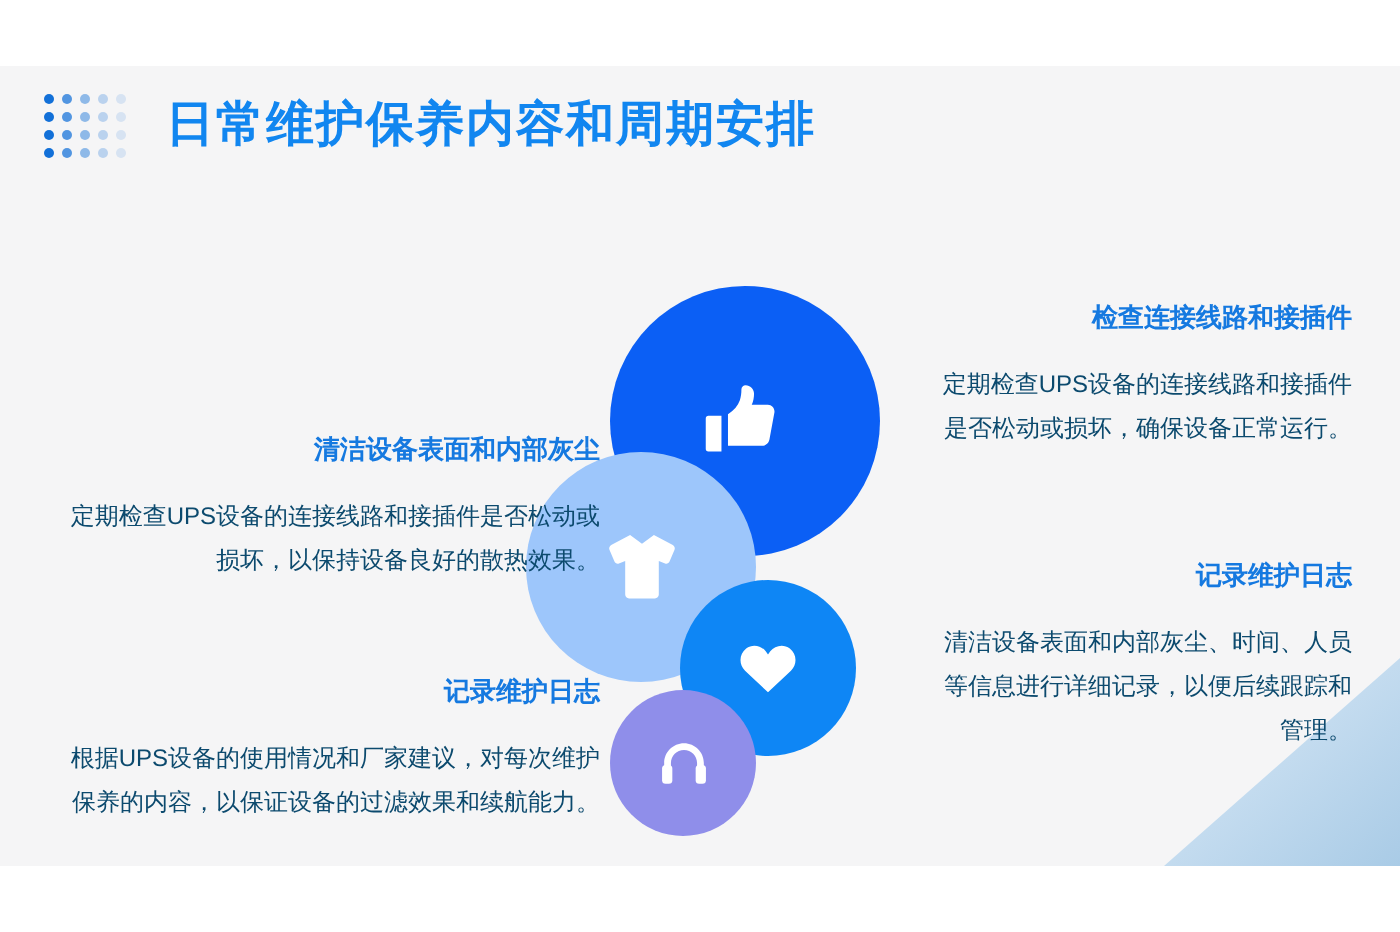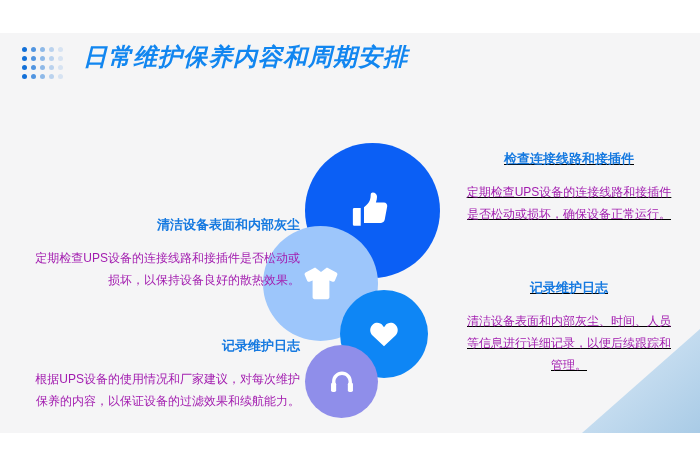--- a/index.html
+++ b/index.html
@@ -42,22 +42,21 @@
     background: linear-gradient(to bottom right, #dceaf7 0%, #c6ddf0 45%, #a9cbe6 100%);
     clip-path: polygon(100% 0, 100% 100%, 0 100%);
   }
 
   
   #header {
     position: absolute;
     left: 22px;
     top: 12px;
     display: flex;
-    align-items: flex-start;
-    font-style: italic;
+    align-items: center;
   }
   #dot-grid {
     display: grid;
     grid-template-columns: repeat(5, 7px);
     grid-template-rows: repeat(4, 7px);
     gap: 2px;
     margin-right: 18px;
     margin-top: 2px;
   }
   #dot-grid i {
@@ -119,24 +118,24 @@
     margin: 0 0 14px 0;
     font-size: 13px;
     font-weight: bold;
     color: #1579e0;
     line-height: 1.2;
   }
   .block p {
     margin: 0;
     font-size: 12px;
     line-height: 1.85;
-    color: #a21caf;
+    color: #0c4a6e;
   }
   .block.left { text-align: right; margin-left: 12px; }
-  .block.right { text-align: center; text-decoration: underline; }
+  .block.right { text-align: right; }
 
   #block-clean   { left: 20px;  top: 184px; width: 268px; }
   #block-filter  { left: 20px;  top: 305px; width: 268px; }
   #block-check   { left: 462px; top: 118px; width: 214px; }
   #block-log     { left: 462px; top: 247px; width: 214px; }
 </style>
 </head>
 <body>
 
 <div id="slide">

